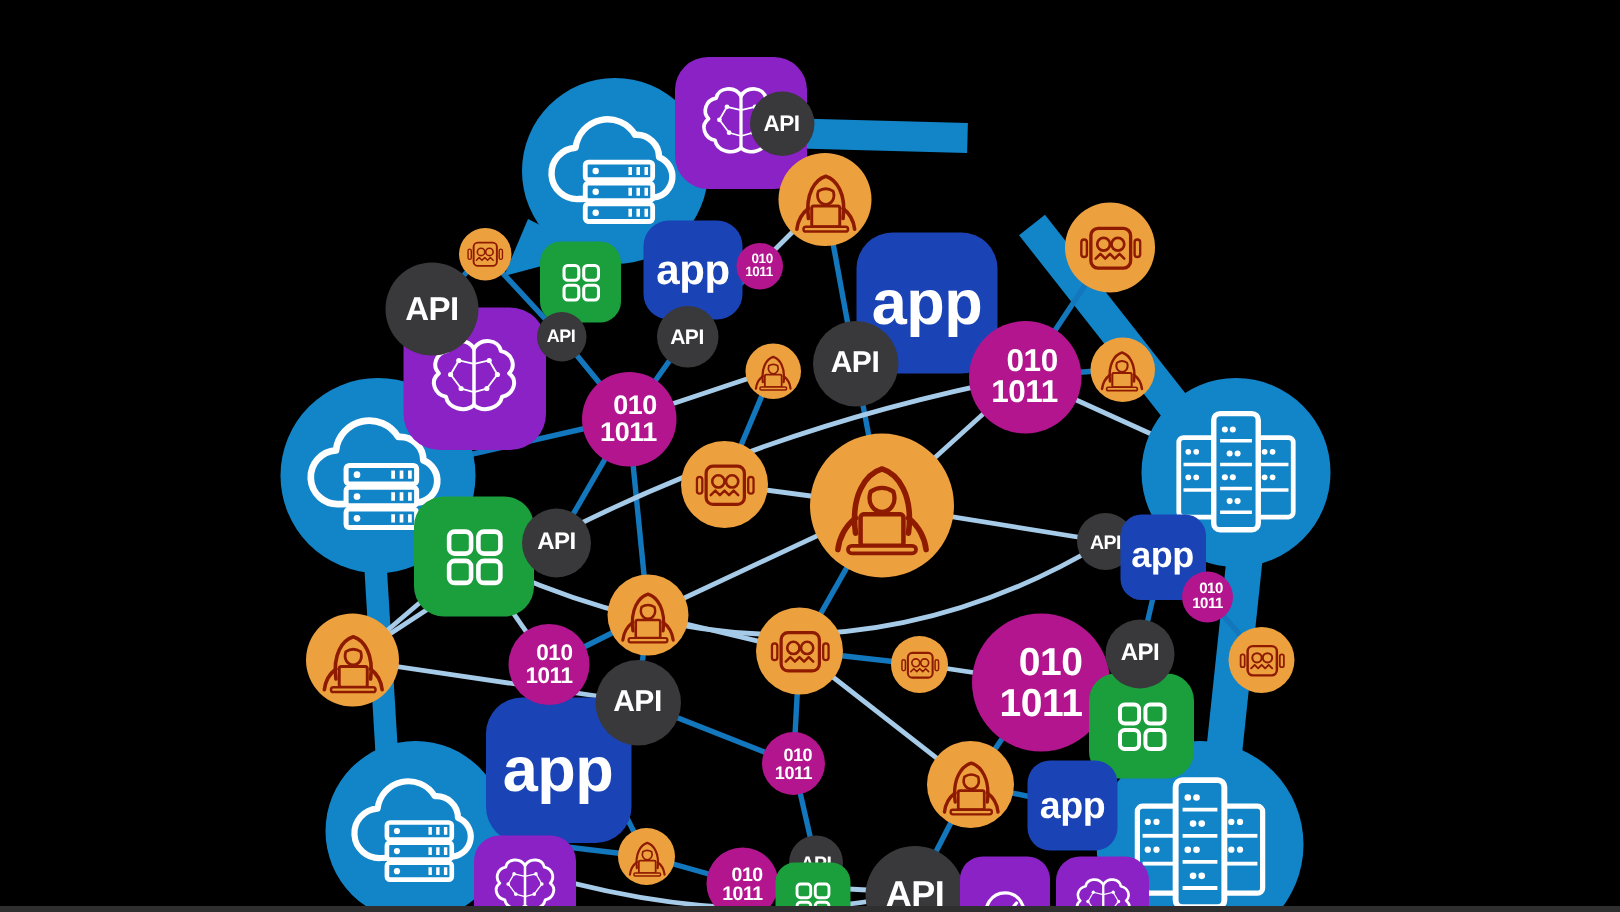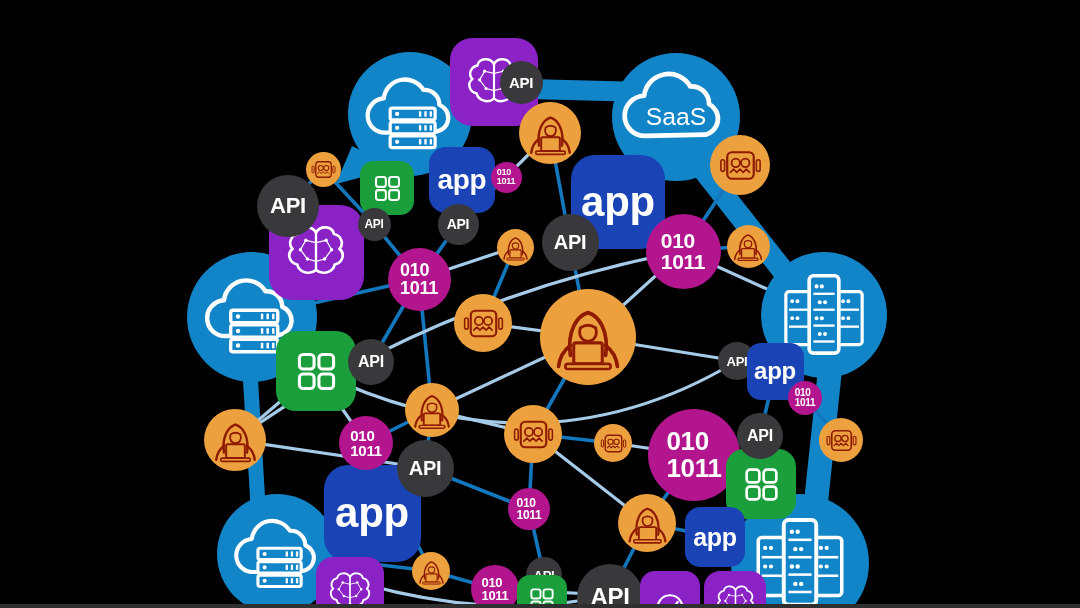--- a/index.html
+++ b/index.html
@@ -1,20 +1,20 @@
 <!DOCTYPE html>
 <html><head>
 <meta charset="utf-8">
 <style>
   html,body{margin:0;padding:0;background:#000;}
   .stage{position:relative;overflow:hidden;font-family:"Liberation Sans",sans-serif;}
   .node{position:absolute;display:flex;align-items:center;justify-content:center;box-sizing:border-box;}
   .circle{border-radius:50%;}
   .lbl{color:#fff;font-weight:700;letter-spacing:-0.3px;user-select:none;}
-  .bin{display:flex;flex-direction:column;align-items:flex-start;justify-content:center;color:#fff;
+  .bin{display:flex;flex-direction:column;align-items:flex-end;justify-content:center;color:#fff;
        font-weight:700;line-height:1.02;letter-spacing:-0.3px;}
   svg.edges{position:absolute;left:0;top:0;}
   .bottom-bar{position:absolute;left:0;bottom:0;height:4px;width:100%;}
 </style>
 </head>
 <body>
 
 <div class="stage" id="stage" style="width: 1080px; height: 608px; background: rgb(0, 0, 0);">
     <svg class="edges" width="1080" height="608">
       <line x1="455" y1="87" x2="645" y2="92" stroke="#1285C9" stroke-width="20"></line>
@@ -83,26 +83,20 @@
       <line x1="59" y1="60" x2="59" y2="65" stroke="#FFFFFF" stroke-width="2.2"></line>
       <line x1="64" y1="60" x2="64" y2="65" stroke="#FFFFFF" stroke-width="2.2"></line>
       <line x1="69" y1="60" x2="69" y2="65" stroke="#FFFFFF" stroke-width="2.2"></line>
         <rect x="31" y="70" width="42" height="11" rx="2" fill="#1285C9" stroke="#FFFFFF" stroke-width="3"></rect>
       <circle cx="37.5" cy="75.5" r="2" fill="#FFFFFF"></circle>
       <line x1="59" y1="73" x2="59" y2="78" stroke="#FFFFFF" stroke-width="2.2"></line>
       <line x1="64" y1="73" x2="64" y2="78" stroke="#FFFFFF" stroke-width="2.2"></line>
       <line x1="69" y1="73" x2="69" y2="78" stroke="#FFFFFF" stroke-width="2.2"></line>
       </svg>
     </div>
-    <div class="node circle" style="left: 612px; top: 53px; width: 128px; height: 128px; background: rgb(18, 133, 201);">
-      <svg viewBox="0 0 100 100" width="118" height="118">
-        <path d="M24 66 A17 17 0 0 1 23 32 A21 21 0 0 1 62 24 A15 15 0 0 1 78 39 A14 14 0 0 1 75 65 Z" fill="none" stroke="#FFFFFF" stroke-width="4" stroke-linejoin="round"></path>
-    <text x="50" y="57" text-anchor="middle" font-size="21" font-weight="500" fill="#FFFFFF" font-family="Liberation Sans, sans-serif">SaaS</text>
-      </svg>
-    </div>
     <div class="node circle" style="left: 761px; top: 252px; width: 126px; height: 126px; background: rgb(18, 133, 201);">
       <svg viewBox="0 0 100 100" width="106" height="106">
         <rect x="14" y="28" width="24" height="50" rx="3" fill="#1285C9" stroke="#FFFFFF" stroke-width="3"></rect>
       <circle cx="20" cy="37" r="1.8" fill="#FFFFFF"></circle>
         <circle cx="25" cy="37" r="1.8" fill="#FFFFFF"></circle>
       <line x1="17" y1="45" x2="35" y2="45" stroke="#FFFFFF" stroke-width="2.2"></line>
       <circle cx="20" cy="53" r="1.8" fill="#FFFFFF"></circle>
         <circle cx="25" cy="53" r="1.8" fill="#FFFFFF"></circle>
       <line x1="17" y1="61" x2="35" y2="61" stroke="#FFFFFF" stroke-width="2.2"></line>
         <rect x="62" y="28" width="24" height="50" rx="3" fill="#1285C9" stroke="#FFFFFF" stroke-width="3"></rect>

